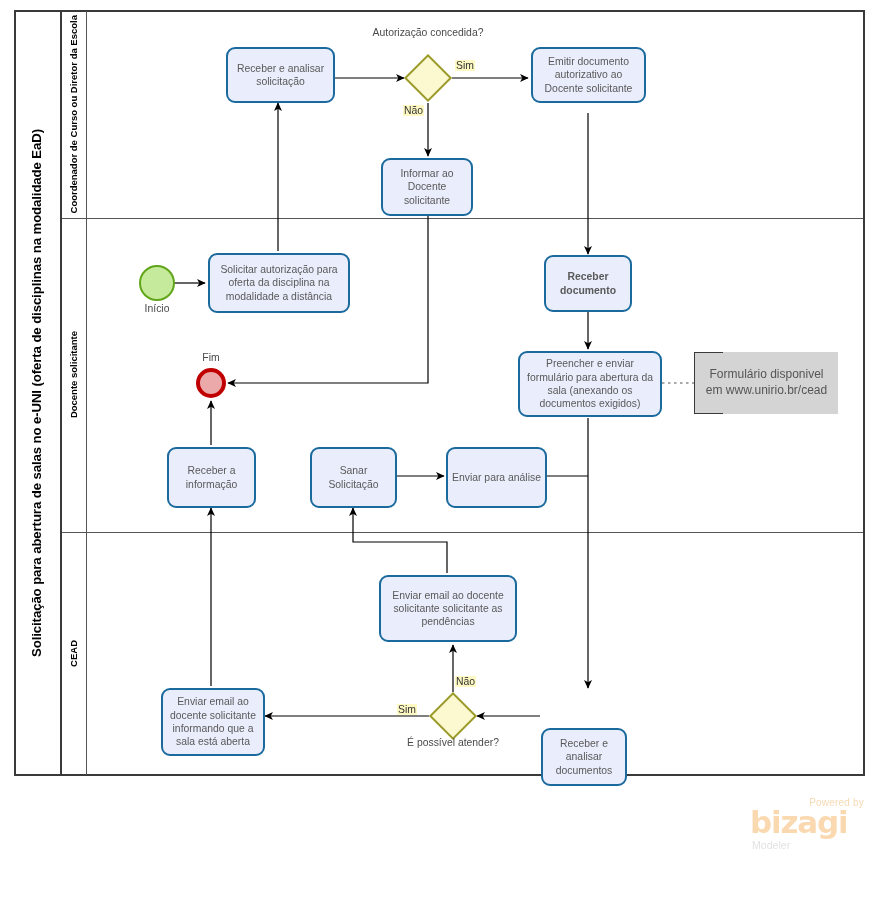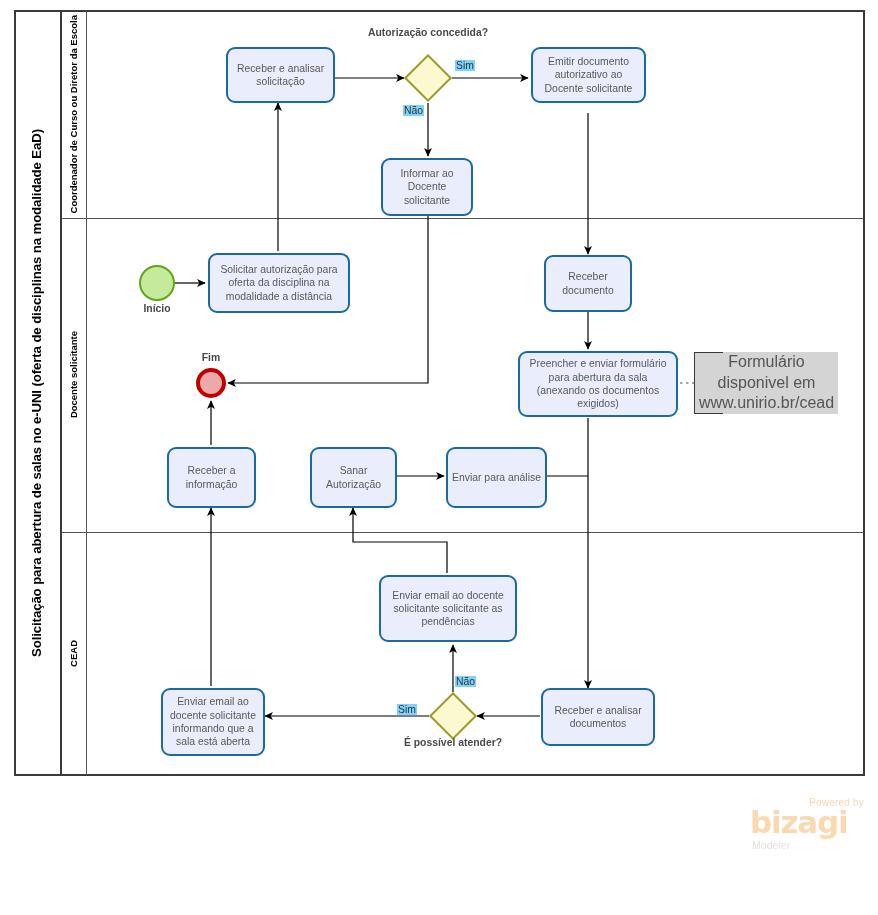--- a/index.html
+++ b/index.html
@@ -122,40 +122,39 @@
     background: #eba9a9;
     border: 4px solid #c00000;
   }
   .node-label {
     position: absolute;
     text-align: center;
     font-size: 10.4px;
     color: #4a4a4a;
     line-height: 1.22;
     white-space: nowrap;
-    font-weight: bold;
   }
   .flow-label {
     position: absolute;
     font-size: 10.4px;
     color: #333333;
-    background: #7dd3fc;
+    background: #fef9c3;
     padding: 0 1px;
     white-space: nowrap;
   }
   .annotation {
     position: absolute;
     box-sizing: border-box;
     background: #d4d4d4;
     border-left: 1.5px solid #3a3a3a;
     display: flex;
     align-items: center;
     justify-content: center;
     text-align: center;
-    font-size: 16px;
+    font-size: 12px;
     color: #555555;
     line-height: 1.3;
     padding: 3px 6px;
   }
   .annotation-cap {
     position: absolute;
     height: 0;
     border-top: 1.5px solid #3a3a3a;
   }
   
@@ -278,50 +277,50 @@
 
   <div class="task" style="left:531px; top:47px; width:115px; height:56px;">Emitir documento autorizativo ao Docente solicitante</div>
 
   <div class="task" style="left:381px; top:158px; width:92px; height:58px;">Informar ao Docente solicitante</div>
 
   <div class="event event-start" style="left:139px; top:265px; width:36px; height:36px;"></div>
   <div class="node-label" style="left:128px; top:303px; width:58px;">Início</div>
 
   <div class="task" style="left:208px; top:253px; width:142px; height:60px;">Solicitar autorização para oferta da disciplina na modalidade a distância</div>
 
-  <div class="task" style="left:544px; top:255px; width:88px; height:57px;">Receber documento</div>
+  <div class="task" style="left:544px; top:255px; width:88px; height:57px;font-weight:bold;">Receber documento</div>
 
   <div class="node-label" style="left:185px; top:352px; width:52px;">Fim</div>
   <div class="event event-end" style="left:196px; top:368px; width:30px; height:30px;"></div>
 
-  <div class="task" style="left:518px; top:351px; width:160px; height:66px;">Preencher e enviar formulário para abertura da sala (anexando os documentos exigidos)</div>
+  <div class="task" style="left:518px; top:351px; width:144px; height:66px;">Preencher e enviar formulário para abertura da sala (anexando os documentos exigidos)</div>
 
   <div class="annotation" style="left:694px; top:352px; width:144px; height:62px;">Formulário disponivel em www.unirio.br/cead</div>
   <div class="annotation-cap" style="left:694px; top:352px; width:29px;"></div>
   <div class="annotation-cap" style="left:694px; top:413px; width:29px;"></div>
 
   <div class="task" style="left:167px; top:447px; width:89px; height:61px;">Receber a informação</div>
 
-  <div class="task" style="left:310px; top:447px; width:87px; height:61px;">Sanar Autorização</div>
+  <div class="task" style="left:310px; top:447px; width:87px; height:61px;">Sanar Solicitação</div>
 
   <div class="task" style="left:446px; top:447px; width:101px; height:61px;">Enviar para análise</div>
 
   <div class="task" style="left:379px; top:575px; width:138px; height:67px;">Enviar email ao docente solicitante solicitante as pendências</div>
 
   <div class="flow-label" style="left:455px; top:676px;">Não</div>
 
   <div class="gateway" style="left:436px; top:699px; width:34px; height:34px;"></div>
 
   <div class="node-label" style="left:381px; top:737px; width:144px;">É possível atender?</div>
 
   <div class="flow-label" style="left:397px; top:704px;">Sim</div>
 
   <div class="task" style="left:161px; top:688px; width:104px; height:68px;">Enviar email ao docente solicitante informando que a sala está aberta</div>
 
-  <div class="task" style="left:541px; top:688px; width:114px; height:58px;">Receber e analisar documentos</div>
+  <div class="task" style="left:541px; top:728px; width:86px; height:58px;">Receber e analisar documentos</div>
 
   <div class="logo">
     <div class="logo-powered">Powered by</div>
     <div class="logo-word">bizagi</div>
     <div class="logo-modeler">Modeler</div>
   </div>
 
 </div>
 
 </body></html>

